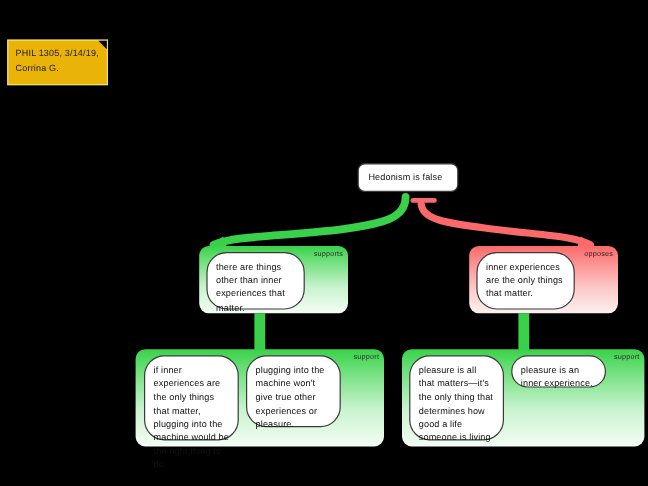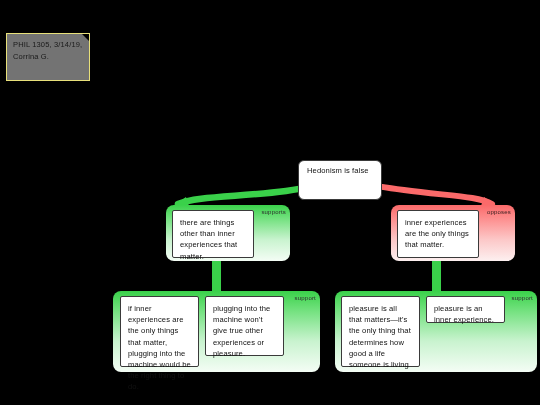--- a/index.html
+++ b/index.html
@@ -19,22 +19,22 @@
     background: #000000;
     overflow: hidden;
   }
 
   
   .sticky {
     position: absolute;
     left: 6px;
     top: 33px;
     width: 84px;
-    height: 48px;
-    background: #737373;
+    height: 38px;
+    background: #eab308;
     color: #1a1a1a;
     font-size: 7.5px;
     line-height: 11.5px;
     padding: 5px 6px 4px 6px;
     box-sizing: border-box;
     letter-spacing: 0.15px;
     border: 1px solid #e8e07a;
     box-shadow: 0 0 0 0 rgba(0,0,0,0);
   }
   .sticky .fold {
@@ -55,41 +55,41 @@
     width: 540px;
     height: 405px;
     pointer-events: none;
   }
 
   
   .claim {
     position: absolute;
     background: #ffffff;
     border: 1.4px solid #3a3a3a;
-    border-radius: 2px;
+    border-radius: 17px;
     box-sizing: border-box;
     color: #111111;
     font-size: 7.6px;
     line-height: 11.2px;
     padding: 6px 7px 5px 7px;
     letter-spacing: 0.1px;
     word-wrap: break-word;
   }
 
   
   .root-node {
     left: 298px;
     top: 136px;
     width: 84px;
-    height: 40px;
+    height: 24px;
     display: flex;
+    align-items: center;
     border-width: 1.2px;
     border-radius: 6px;
     padding: 4px 8px;
-    margin-top: 24px;
   }
 
   
   .panel {
     position: absolute;
     border-radius: 8px;
     box-sizing: border-box;
     overflow: visible;
   }
   .panel.supports {

